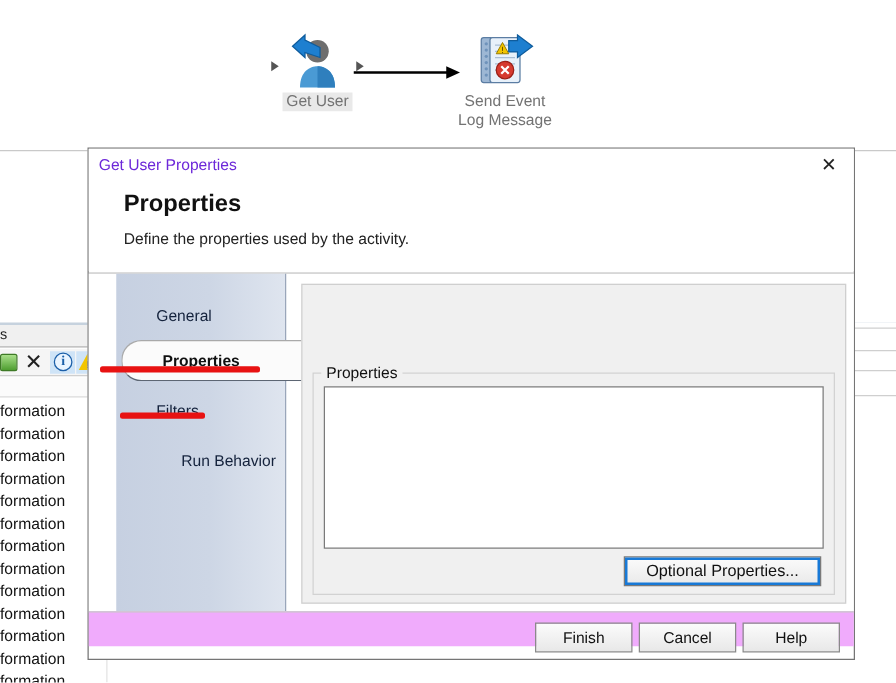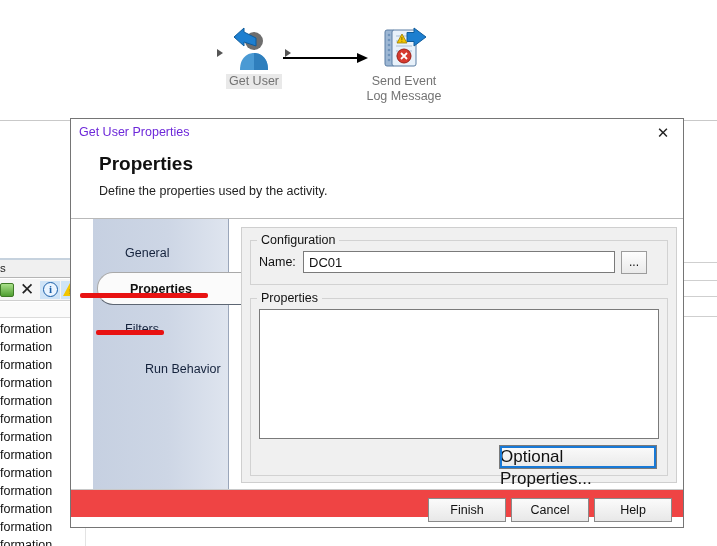--- a/index.html
+++ b/index.html
@@ -126,25 +126,25 @@
 
   #grp-properties { left:8px; top:70px; width:418px; height:178px; }
   .listbox {
     position:absolute; left:8px; top:10px; width:400px; height:130px;
     background:#ffffff; border:1px solid #7a7a7a;
   }
   .optional-btn {
     position:absolute; left:248px; top:146px; width:158px; height:24px;
     background:linear-gradient(#fbfbfb,#e9e9e9); border:1px solid #7a7a7a;
     outline:2px solid #1879d6; outline-offset:-3px;
-    font-size:17px; color:#111; text-align:left; line-height:22px; cursor:default;
-  }
-
-  
-  .dlg-footer { position:absolute; left:0; top:370px; width:612px; height:28px; background:#ef4444; border-top:1px solid #c8c8c8; }
+    font-size:13px; color:#111; text-align:center; line-height:22px; cursor:default;
+  }
+
+  
+  .dlg-footer { position:absolute; left:0; top:370px; width:612px; height:28px; background:#f0abfc; border-top:1px solid #c8c8c8; }
   .ftr-btn {
     position:absolute; top:8px; width:78px; height:24px;
     background:linear-gradient(#fbfbfb,#e8e8e8); border:1px solid #8a8a8a;
     font-size:12.5px; color:#111; text-align:center; line-height:22px; cursor:default;
   }
   #btn-finish { left:357px; }
   #btn-cancel { left:440px; }
   #btn-help   { left:523px; }
 </style>
 </head>
@@ -280,26 +280,20 @@
         <div class="nav-item" id="nav-filters">
           <span>Filters</span>
         </div>
         <div class="nav-item" id="nav-runbehavior">
           <span>Run Behavior</span>
         </div>
       </div>
 
       <div class="pane">
 
-        <div class="group" id="grp-configuration">
-          <div class="legend">Configuration</div>
-          <div class="name-label">Name:</div>
-          <input class="name-input" type="text" value="DC01" style="">
-          <div class="browse-btn">...</div>
-        </div>
 
         <div class="group" id="grp-properties">
           <div class="legend">Properties</div>
           <div class="listbox"></div>
           <div class="optional-btn">Optional Properties...</div>
         </div>
 
       </div>
     </div>
 

